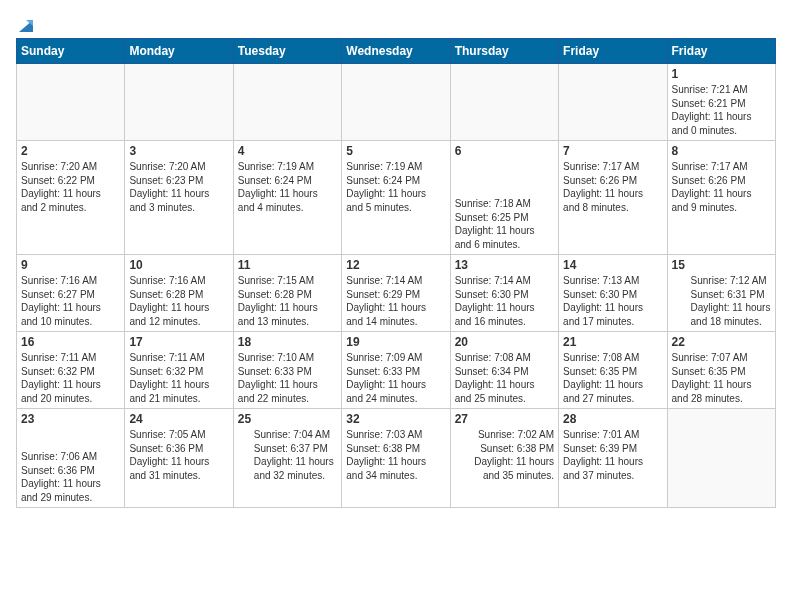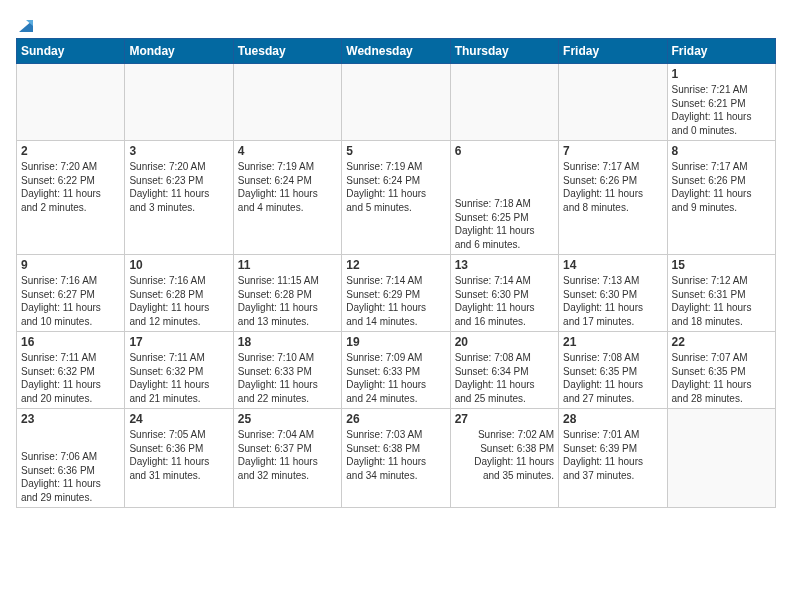--- a/index.html
+++ b/index.html
@@ -184,21 +184,21 @@
         </td>
         <td>
           <span class="day-num">10</span>
           <div class="day-info" style="white-space: pre-line;">Sunrise: 7:16 AM
 Sunset: 6:28 PM
 Daylight: 11 hours
 and 12 minutes.</div>
         </td>
         <td>
           <span class="day-num">11</span>
-          <div class="day-info" style="white-space: pre-line;">Sunrise: 11:15 AM
+          <div class="day-info" style="white-space: pre-line;">Sunrise: 7:15 AM
 Sunset: 6:28 PM
 Daylight: 11 hours
 and 13 minutes.</div>
         </td>
         <td>
           <span class="day-num">12</span>
           <div class="day-info" style="white-space: pre-line;">Sunrise: 7:14 AM
 Sunset: 6:29 PM
 Daylight: 11 hours
 and 14 minutes.</div>
@@ -212,21 +212,21 @@
         </td>
         <td>
           <span class="day-num">14</span>
           <div class="day-info" style="white-space: pre-line;">Sunrise: 7:13 AM
 Sunset: 6:30 PM
 Daylight: 11 hours
 and 17 minutes.</div>
         </td>
         <td>
           <span class="day-num">15</span>
-          <div class="day-info" style="white-space: pre-line;">Sunrise: 7:12 AM
+          <div class="day-info" style="white-space: pre-line; margin-left: 19px;">Sunrise: 7:12 AM
 Sunset: 6:31 PM
 Daylight: 11 hours
 and 18 minutes.</div>
         </td>
       </tr>
       <tr>
         <td>
           <span class="day-num">16</span>
           <div class="day-info" style="white-space: pre-line;">Sunrise: 7:11 AM
 Sunset: 6:32 PM
@@ -286,27 +286,27 @@
         </td>
         <td>
           <span class="day-num">24</span>
           <div class="day-info" style="white-space: pre-line;">Sunrise: 7:05 AM
 Sunset: 6:36 PM
 Daylight: 11 hours
 and 31 minutes.</div>
         </td>
         <td>
           <span class="day-num">25</span>
-          <div class="day-info" style="white-space: pre-line;">Sunrise: 7:04 AM
+          <div class="day-info" style="white-space: pre-line; margin-left: 16px;">Sunrise: 7:04 AM
 Sunset: 6:37 PM
 Daylight: 11 hours
 and 32 minutes.</div>
         </td>
         <td>
-          <span class="day-num">26</span>
+          <span class="day-num">32</span>
           <div class="day-info" style="white-space: pre-line;">Sunrise: 7:03 AM
 Sunset: 6:38 PM
 Daylight: 11 hours
 and 34 minutes.</div>
         </td>
         <td>
           <span class="day-num">27</span>
           <div class="day-info" style="white-space: pre-line; text-align: right;">Sunrise: 7:02 AM
 Sunset: 6:38 PM
 Daylight: 11 hours

